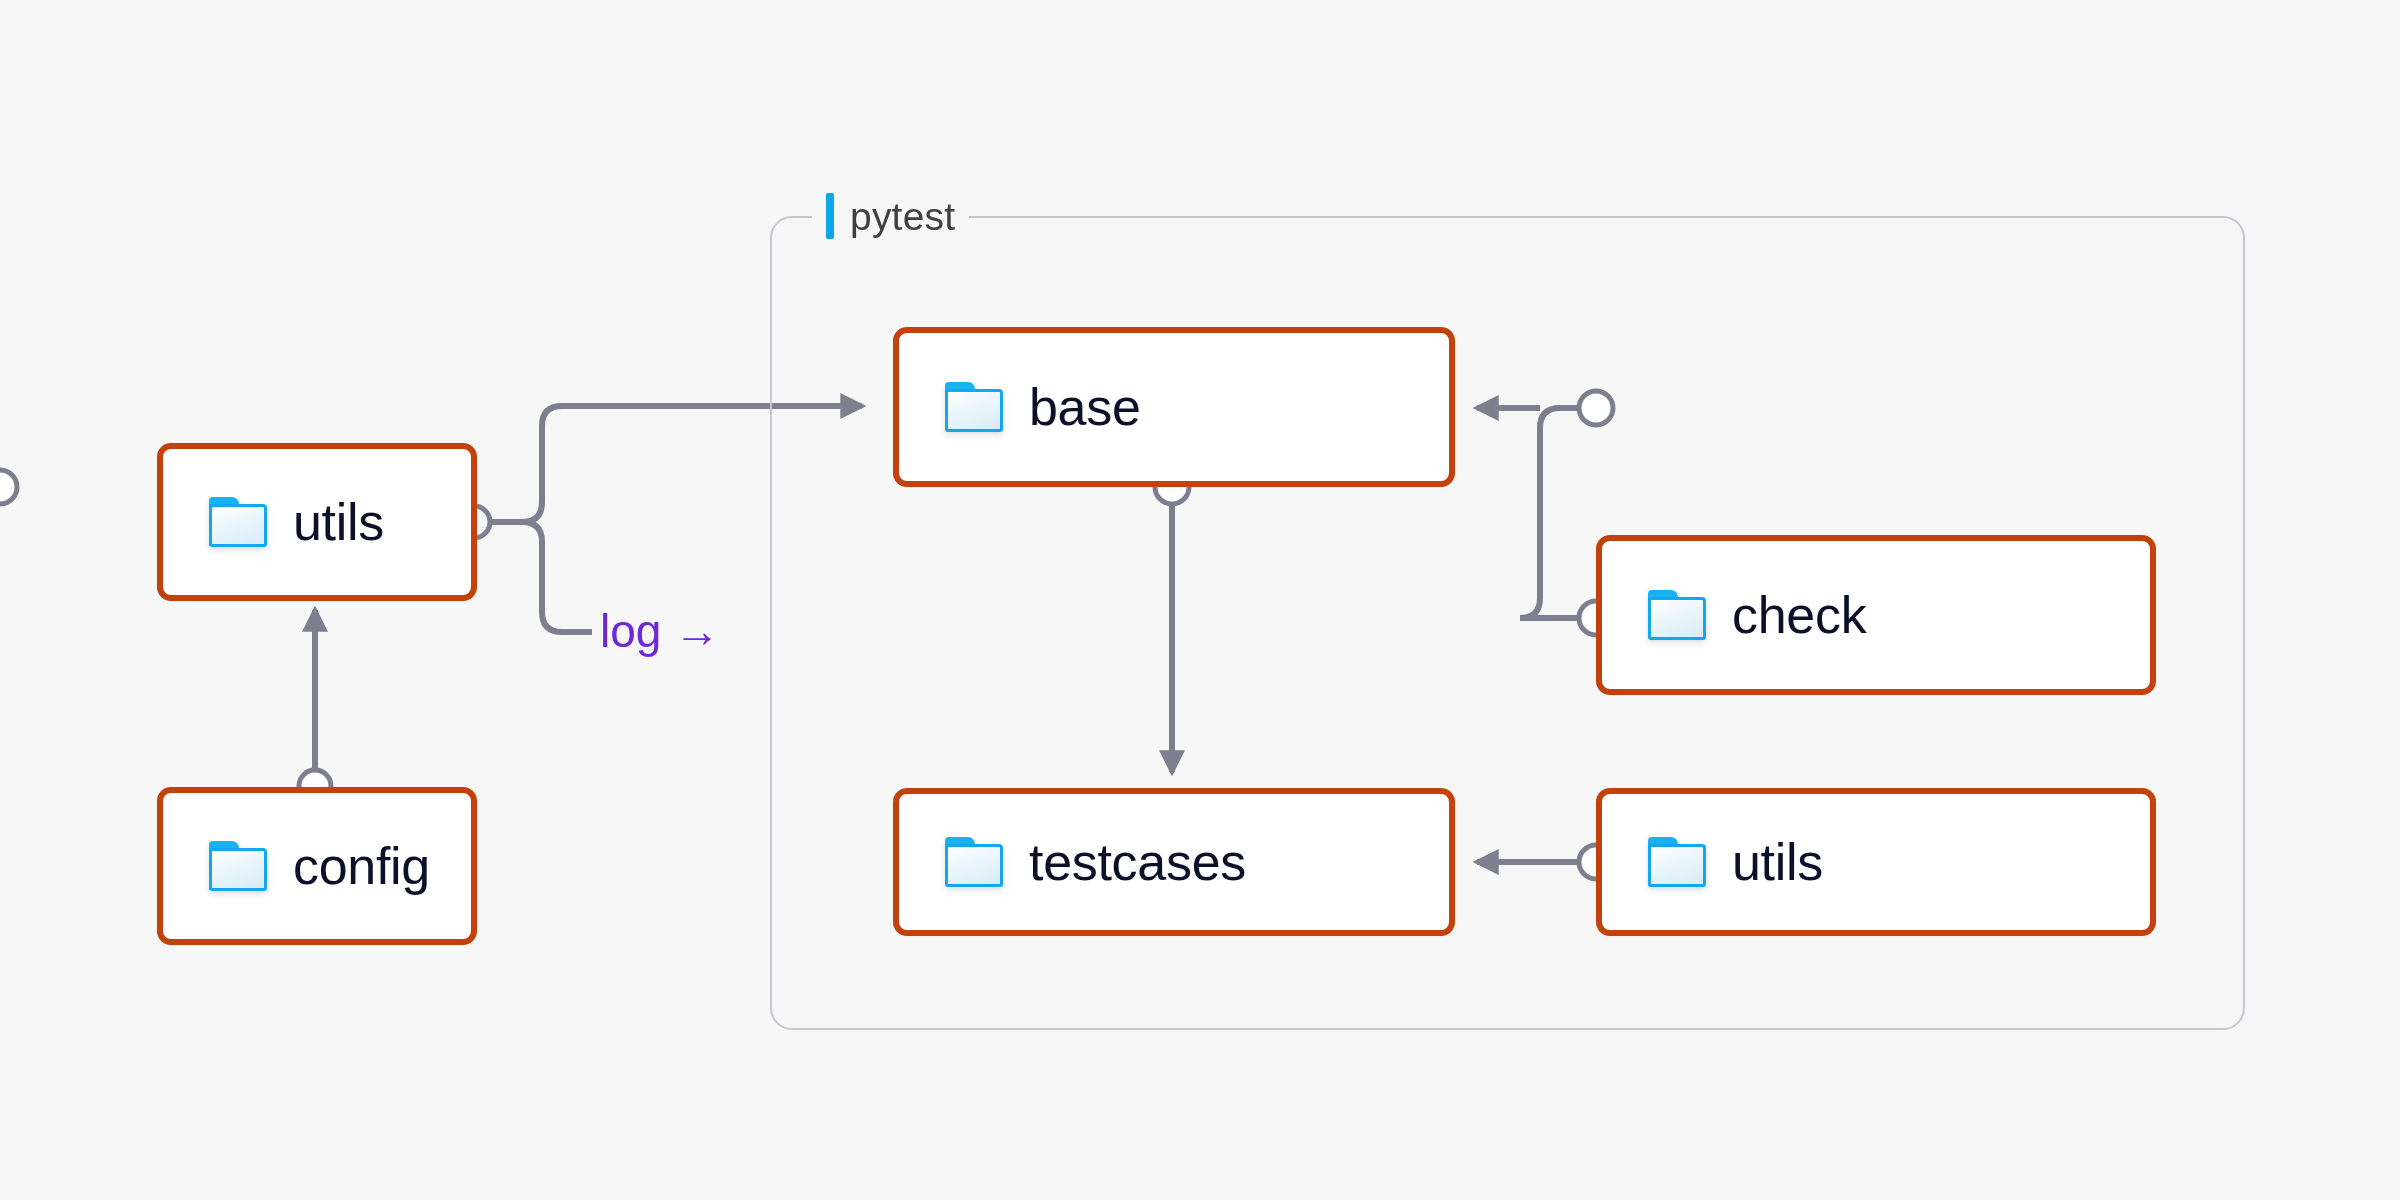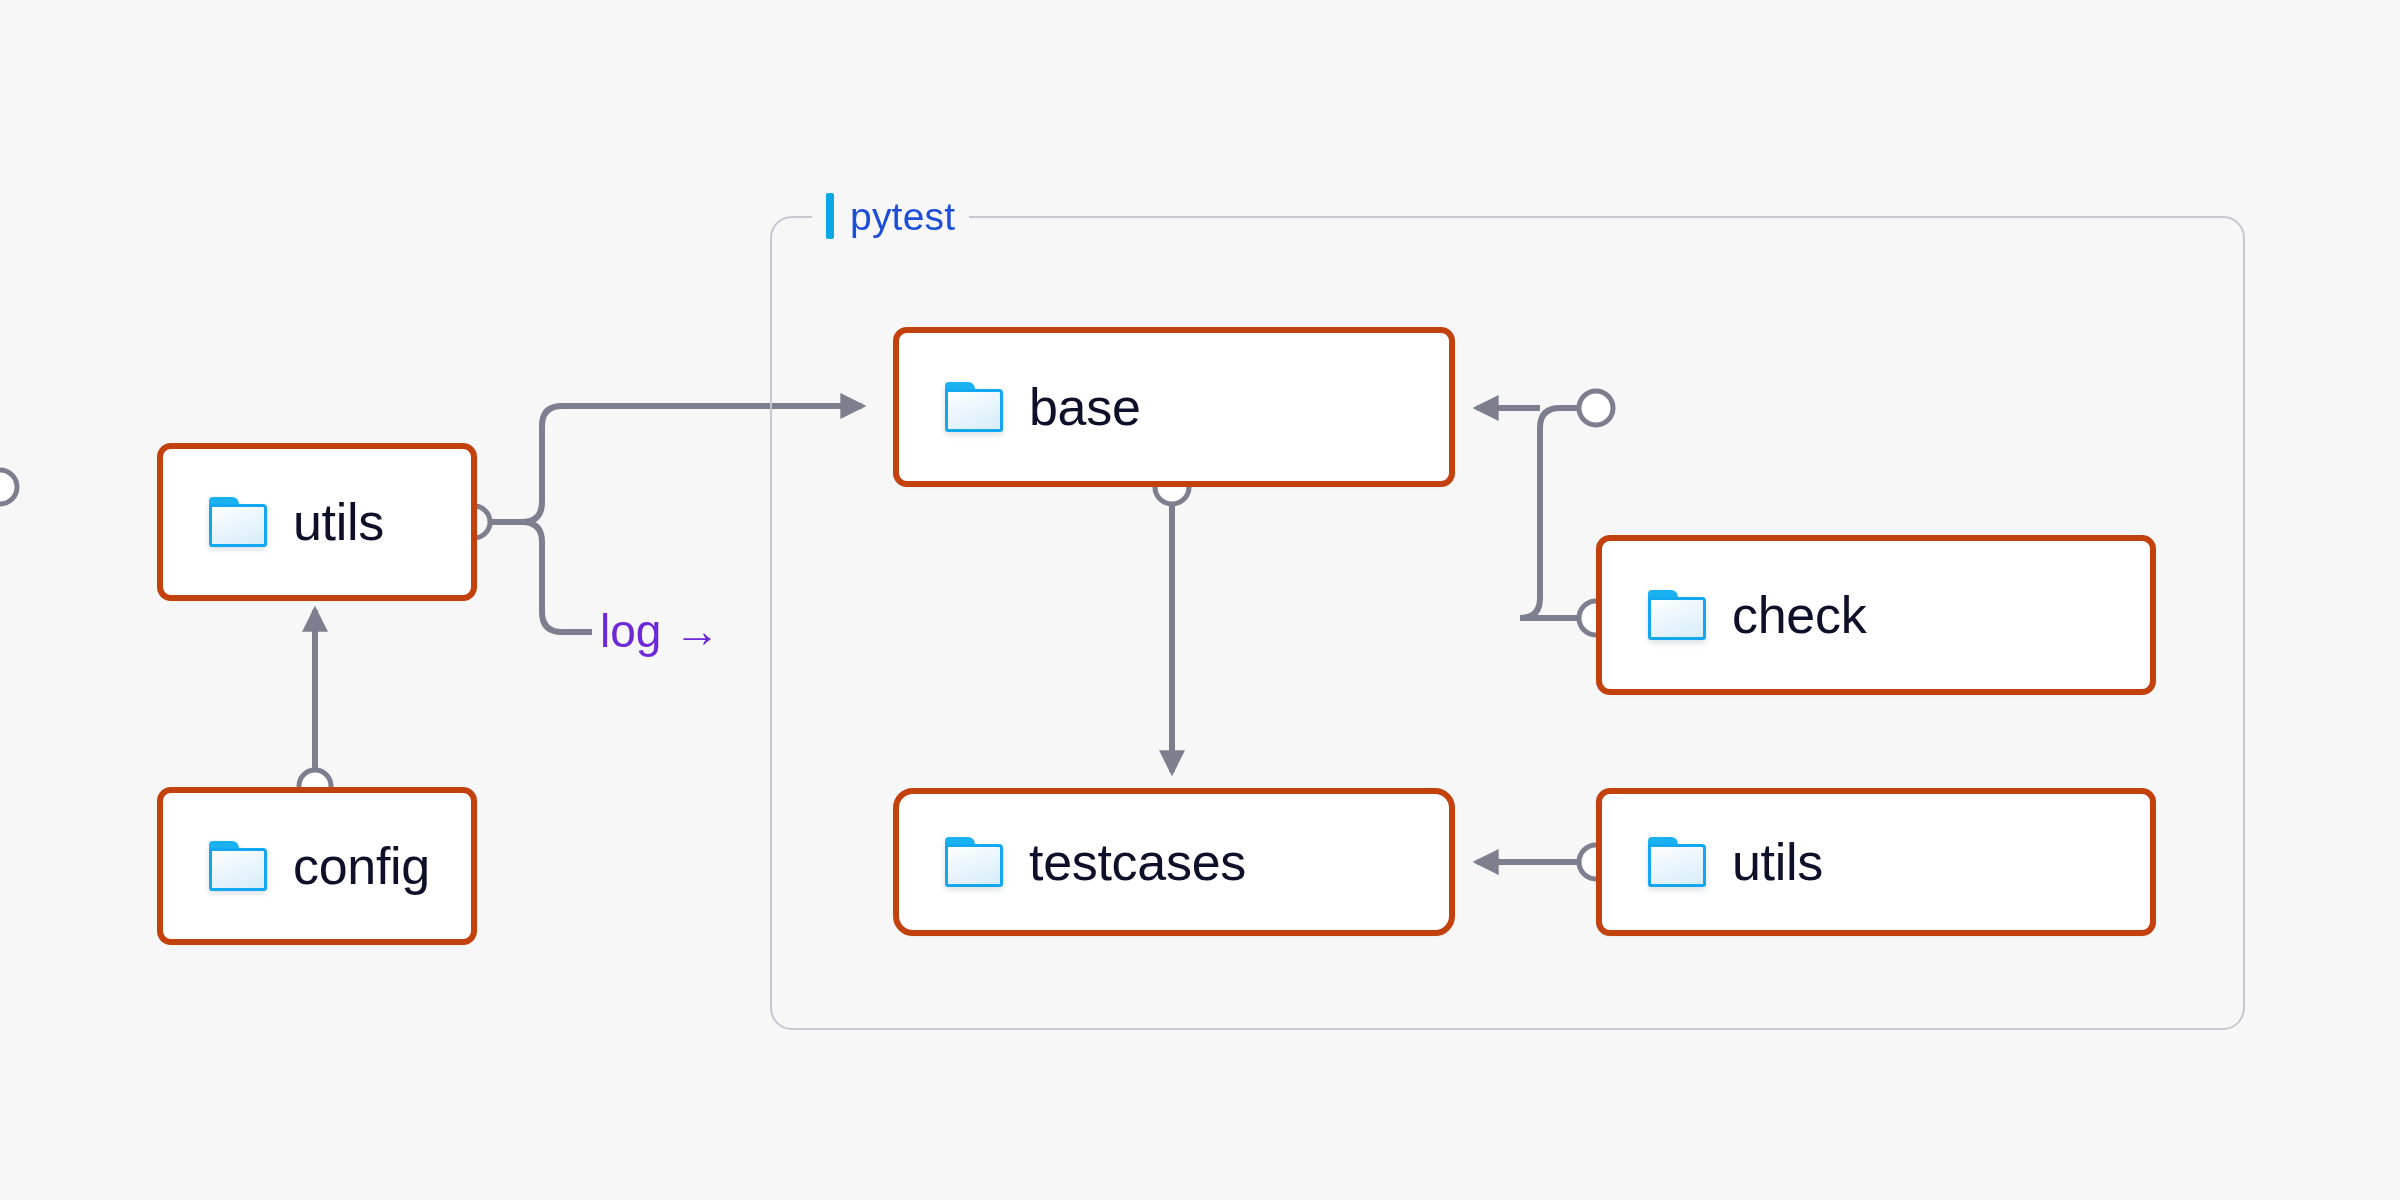--- a/index.html
+++ b/index.html
@@ -26,21 +26,21 @@
     background:#f7f7f8;
     padding:0 14px;
     height:52px;
     box-sizing:border-box;
   }
   .group-label .accent{
     width:8px;height:46px;border-radius:2px;background:#0aa6e8;
     display:block;
   }
   .group-label .gtext{
-    font-size:39px;color:#1d4ed8;line-height:1;letter-spacing:0.2px;
+    font-size:39px;color:#404040;line-height:1;letter-spacing:0.2px;
     white-space:nowrap;
   }
 
   
   .node{
     position:absolute;
     background:#ffffff;
     border:6px solid #c2410c;
     border-radius:14px;
     box-sizing:border-box;
@@ -160,21 +160,21 @@
   <div class="node" style="left:893px; top:327px; width:562px; height:160px;">
     <div class="inner">
       <span class="folder">
         <span class="tab"></span>
           <span class="body"></span>
       </span>
       <span class="label">base</span>
     </div>
   </div>
 
-  <div class="node" style="left:893px; top:788px; width:562px; height:148px;border-radius:20px;">
+  <div class="node" style="left:893px; top:788px; width:562px; height:148px;">
     <div class="inner">
       <span class="folder">
         <span class="tab"></span>
           <span class="body"></span>
       </span>
       <span class="label">testcases</span>
     </div>
   </div>
 
 

